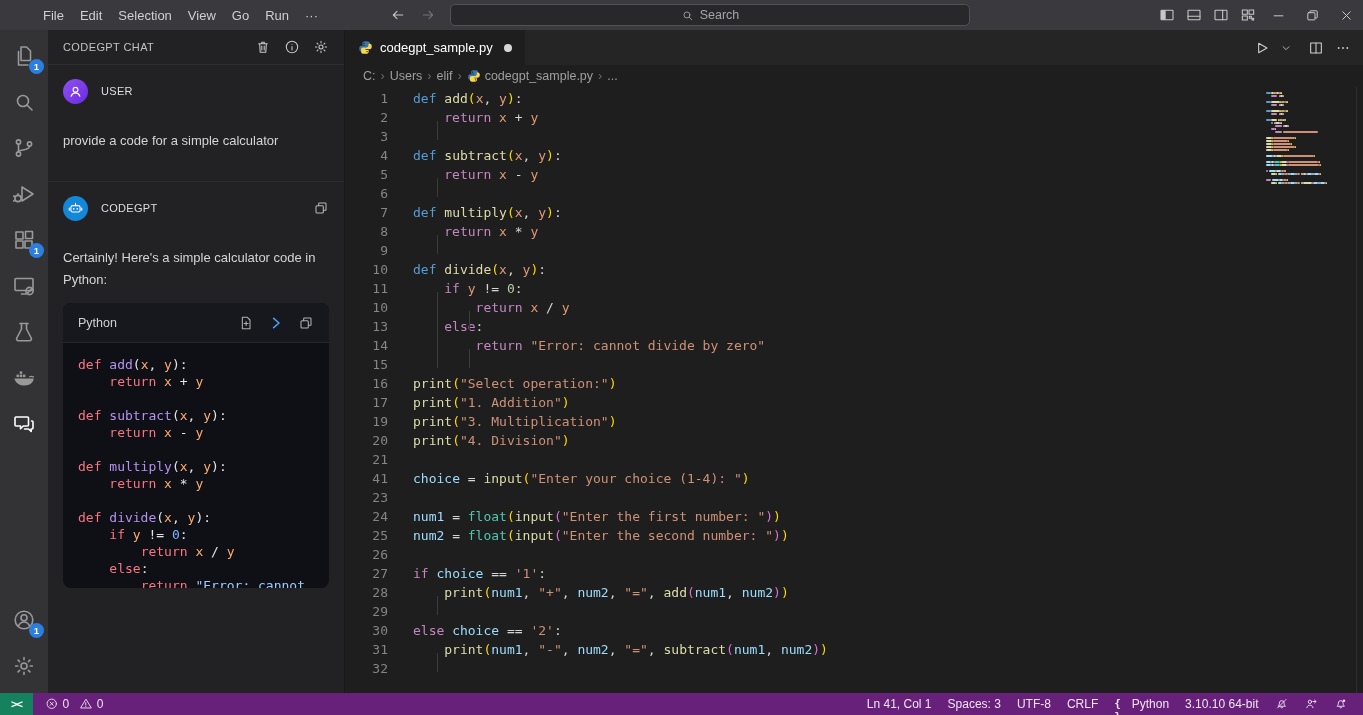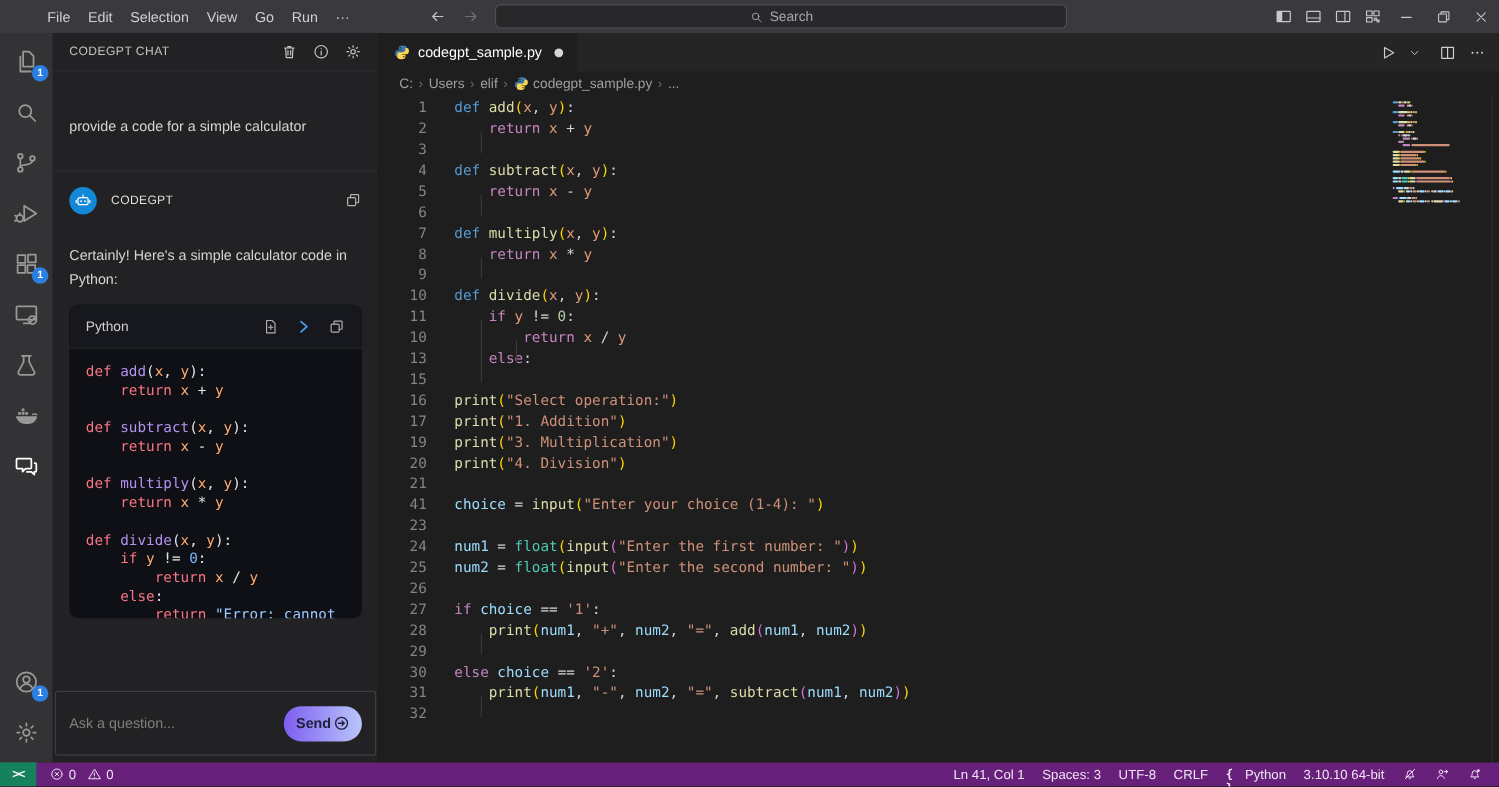--- a/index.html
+++ b/index.html
@@ -340,20 +340,31 @@
             <svg viewBox="0 0 24 24" fill="none" stroke="currentColor" stroke-width="1.6" stroke-linecap="round" stroke-linejoin="round">
               <circle cx="12" cy="12" r="3"></circle>
               <path d="M12 3.6v2.2M12 18.2v2.2M3.6 12h2.2M18.2 12h2.2M6.1 6.1l1.5 1.5M16.4 16.4l1.5 1.5M17.9 6.1l-1.5 1.5M7.6 16.4l-1.5 1.5"></path>
             </svg>
           </span>
         </span>
     </div>
 
     <div class="chat">
       <div class="msg user-msg">
+        <div class="msg-head">
+          <span class="avatar user">
+              <span class="ic">
+                <svg viewBox="0 0 24 24" fill="none" stroke="currentColor" stroke-width="1.6" stroke-linecap="round" stroke-linejoin="round">
+                  <circle cx="12" cy="9.5" r="3.4"></circle>
+                  <path d="M5.8 18.6c1.2-3 3.4-4.6 6.2-4.6s5 1.6 6.2 4.6"></path>
+                </svg>
+              </span>
+            </span>
+          <span class="msg-label">USER</span>
+        </div>
         <div class="msg-body">provide a code for a simple calculator</div>
       </div>
 
       <div class="msg">
         <div class="msg-head">
           <span class="avatar bot">
               <span class="ic">
                 <svg viewBox="0 0 24 24" fill="none" stroke="currentColor" stroke-width="1.6" stroke-linecap="round" stroke-linejoin="round">
                   <rect x="5.5" y="8" width="13" height="9" rx="2.5"></rect>
                   <circle cx="9.5" cy="12.5" r="1.2" fill="currentColor" stroke="none"></circle>
@@ -408,34 +419,20 @@
               <div class="srow"><span style="color: rgb(249, 117, 131);">def </span><span style="color: rgb(179, 146, 240);">divide</span><span style="color: rgb(225, 228, 232);">(</span><span style="color: rgb(255, 171, 112);">x</span><span style="color: rgb(225, 228, 232);">, </span><span style="color: rgb(255, 171, 112);">y</span><span style="color: rgb(225, 228, 232);">):</span></div>
               <div class="srow"><span style="color: rgb(225, 228, 232);">    </span><span style="color: rgb(249, 117, 131);">if</span><span style="color: rgb(225, 228, 232);"> </span><span style="color: rgb(255, 171, 112);">y</span><span style="color: rgb(225, 228, 232);"> != </span><span style="color: rgb(121, 184, 255);">0</span><span style="color: rgb(225, 228, 232);">:</span></div>
               <div class="srow"><span style="color: rgb(225, 228, 232);">        </span><span style="color: rgb(249, 117, 131);">return</span><span style="color: rgb(225, 228, 232);"> </span><span style="color: rgb(255, 171, 112);">x</span><span style="color: rgb(225, 228, 232);"> / </span><span style="color: rgb(255, 171, 112);">y</span></div>
               <div class="srow"><span style="color: rgb(225, 228, 232);">    </span><span style="color: rgb(249, 117, 131);">else</span><span style="color: rgb(225, 228, 232);">:</span></div>
               <div class="srow"><span style="color: rgb(225, 228, 232);">        </span><span style="color: rgb(249, 117, 131);">return</span><span style="color: rgb(225, 228, 232);"> </span><span style="color: rgb(158, 203, 255);">"Error: cannot</span></div>
             </div>
         </div>
       </div>
     </div>
 
-    <div class="input-wrap">
-      <div class="input-box">
-        <span class="placeholder">Ask a question...</span>
-        <button class="send-btn">
-          <span>Send</span>
-          <span class="ic">
-              <svg viewBox="0 0 24 24" fill="none" stroke="currentColor" stroke-width="1.9" stroke-linecap="round" stroke-linejoin="round">
-                <circle cx="12" cy="12" r="8.6"></circle>
-                <path d="M7.5 12h8M12.5 8.5L16 12l-3.5 3.5"></path>
-              </svg>
-            </span>
-        </button>
-      </div>
-    </div>
   </div>
 
   <div class="editor">
     <div class="tabbar">
       <div class="tab">
         <span class="ic">
             <svg viewBox="0 0 24 24">
               <path fill="#3b77a8" d="M12 2c-3 0-5 1.1-5 3v3.2h5v1H5.2C3.1 9.2 2 11.2 2 14c0 2.6 1 4.2 3 4.2h2.2v-3.1c0-2 1.9-3.1 4-3.1h5c1.7 0 2.8-1.4 2.8-3.1V5c0-1.9-2-3-5-3zM9.4 4.4a1.1 1.1 0 1 1 0 2.2 1.1 1.1 0 0 1 0-2.2z"></path>
               <path fill="#f7d654" d="M12 22c3 0 5-1.1 5-3v-3.2h-5v-1h6.8c2.1 0 3.2-2 3.2-4.8 0-2.6-1-4.2-3-4.2h-2.2v3.1c0 2-1.9 3.1-4 3.1h-5c-1.7 0-2.8 1.4-2.8 3.1V19c0 1.9 2 3 5 3zm2.6-2.4a1.1 1.1 0 1 1 0-2.2 1.1 1.1 0 0 1 0 2.2z"></path>
             </svg>
@@ -514,20 +511,21 @@
           <div class="crow"><span class="ln">4</span><span><span style="color: rgb(86, 156, 214);">def </span><span style="color: rgb(220, 220, 170);">subtract</span><span style="color: rgb(255, 215, 0);">(</span><span style="color: rgb(224, 154, 119);">x</span><span style="color: rgb(212, 212, 212);">, </span><span style="color: rgb(224, 154, 119);">y</span><span style="color: rgb(255, 215, 0);">)</span><span style="color: rgb(212, 212, 212);">:</span></span></div>
           <div class="crow"><span class="ln">5</span><span><span class="ind"></span><span style="color: rgb(197, 134, 192);">return</span><span style="color: rgb(212, 212, 212);"> </span><span style="color: rgb(224, 154, 119);">x</span><span style="color: rgb(212, 212, 212);"> - </span><span style="color: rgb(224, 154, 119);">y</span></span></div>
           <div class="crow"><span class="ln">6</span><span></span></div>
           <div class="crow"><span class="ln">7</span><span><span style="color: rgb(86, 156, 214);">def </span><span style="color: rgb(220, 220, 170);">multiply</span><span style="color: rgb(255, 215, 0);">(</span><span style="color: rgb(224, 154, 119);">x</span><span style="color: rgb(212, 212, 212);">, </span><span style="color: rgb(224, 154, 119);">y</span><span style="color: rgb(255, 215, 0);">)</span><span style="color: rgb(212, 212, 212);">:</span></span></div>
           <div class="crow"><span class="ln">8</span><span><span class="ind"></span><span style="color: rgb(197, 134, 192);">return</span><span style="color: rgb(212, 212, 212);"> </span><span style="color: rgb(224, 154, 119);">x</span><span style="color: rgb(212, 212, 212);"> * </span><span style="color: rgb(224, 154, 119);">y</span></span></div>
           <div class="crow"><span class="ln">9</span><span></span></div>
           <div class="crow"><span class="ln">10</span><span><span style="color: rgb(86, 156, 214);">def </span><span style="color: rgb(220, 220, 170);">divide</span><span style="color: rgb(255, 215, 0);">(</span><span style="color: rgb(224, 154, 119);">x</span><span style="color: rgb(212, 212, 212);">, </span><span style="color: rgb(224, 154, 119);">y</span><span style="color: rgb(255, 215, 0);">)</span><span style="color: rgb(212, 212, 212);">:</span></span></div>
           <div class="crow"><span class="ln">11</span><span><span class="ind"></span><span style="color: rgb(197, 134, 192);">if</span><span style="color: rgb(212, 212, 212);"> </span><span style="color: rgb(224, 154, 119);">y</span><span style="color: rgb(212, 212, 212);"> != </span><span style="color: rgb(181, 206, 168);">0</span><span style="color: rgb(212, 212, 212);">:</span></span></div>
           <div class="crow"><span class="ln">10</span><span><span class="ind"></span><span class="ind"></span><span style="color: rgb(197, 134, 192);">return</span><span style="color: rgb(212, 212, 212);"> </span><span style="color: rgb(224, 154, 119);">x</span><span style="color: rgb(212, 212, 212);"> / </span><span style="color: rgb(224, 154, 119);">y</span></span></div>
           <div class="crow"><span class="ln">13</span><span><span class="ind"></span><span style="color: rgb(197, 134, 192);">else</span><span style="color: rgb(212, 212, 212);">:</span></span></div>
+          <div class="crow"><span class="ln">14</span><span><span class="ind"></span><span class="ind"></span><span style="color: rgb(197, 134, 192);">return</span><span style="color: rgb(212, 212, 212);"> </span><span style="color: rgb(206, 145, 120);">"Error: cannot divide by zero"</span></span></div>
           <div class="crow"><span class="ln">15</span><span></span></div>
           <div class="crow"><span class="ln">16</span><span><span style="color: rgb(220, 220, 170);">print</span><span style="color: rgb(255, 215, 0);">(</span><span style="color: rgb(206, 145, 120);">"Select operation:"</span><span style="color: rgb(255, 215, 0);">)</span></span></div>
           <div class="crow"><span class="ln">17</span><span><span style="color: rgb(220, 220, 170);">print</span><span style="color: rgb(255, 215, 0);">(</span><span style="color: rgb(206, 145, 120);">"1. Addition"</span><span style="color: rgb(255, 215, 0);">)</span></span></div>
           <div class="crow"><span class="ln">19</span><span><span style="color: rgb(220, 220, 170);">print</span><span style="color: rgb(255, 215, 0);">(</span><span style="color: rgb(206, 145, 120);">"3. Multiplication"</span><span style="color: rgb(255, 215, 0);">)</span></span></div>
           <div class="crow"><span class="ln">20</span><span><span style="color: rgb(220, 220, 170);">print</span><span style="color: rgb(255, 215, 0);">(</span><span style="color: rgb(206, 145, 120);">"4. Division"</span><span style="color: rgb(255, 215, 0);">)</span></span></div>
           <div class="crow"><span class="ln">21</span><span></span></div>
           <div class="crow"><span class="ln">41</span><span><span style="color: rgb(156, 220, 254);">choice</span><span style="color: rgb(212, 212, 212);"> = </span><span style="color: rgb(220, 220, 170);">input</span><span style="color: rgb(255, 215, 0);">(</span><span style="color: rgb(206, 145, 120);">"Enter your choice (1-4): "</span><span style="color: rgb(255, 215, 0);">)</span></span></div>
           <div class="crow"><span class="ln">23</span><span></span></div>
           <div class="crow"><span class="ln">24</span><span><span style="color: rgb(156, 220, 254);">num1</span><span style="color: rgb(212, 212, 212);"> = </span><span style="color: rgb(78, 201, 176);">float</span><span style="color: rgb(255, 215, 0);">(</span><span style="color: rgb(220, 220, 170);">input</span><span style="color: rgb(218, 112, 214);">(</span><span style="color: rgb(206, 145, 120);">"Enter the first number: "</span><span style="color: rgb(218, 112, 214);">)</span><span style="color: rgb(255, 215, 0);">)</span></span></div>
           <div class="crow"><span class="ln">25</span><span><span style="color: rgb(156, 220, 254);">num2</span><span style="color: rgb(212, 212, 212);"> = </span><span style="color: rgb(78, 201, 176);">float</span><span style="color: rgb(255, 215, 0);">(</span><span style="color: rgb(220, 220, 170);">input</span><span style="color: rgb(218, 112, 214);">(</span><span style="color: rgb(206, 145, 120);">"Enter the second number: "</span><span style="color: rgb(218, 112, 214);">)</span><span style="color: rgb(255, 215, 0);">)</span></span></div>

